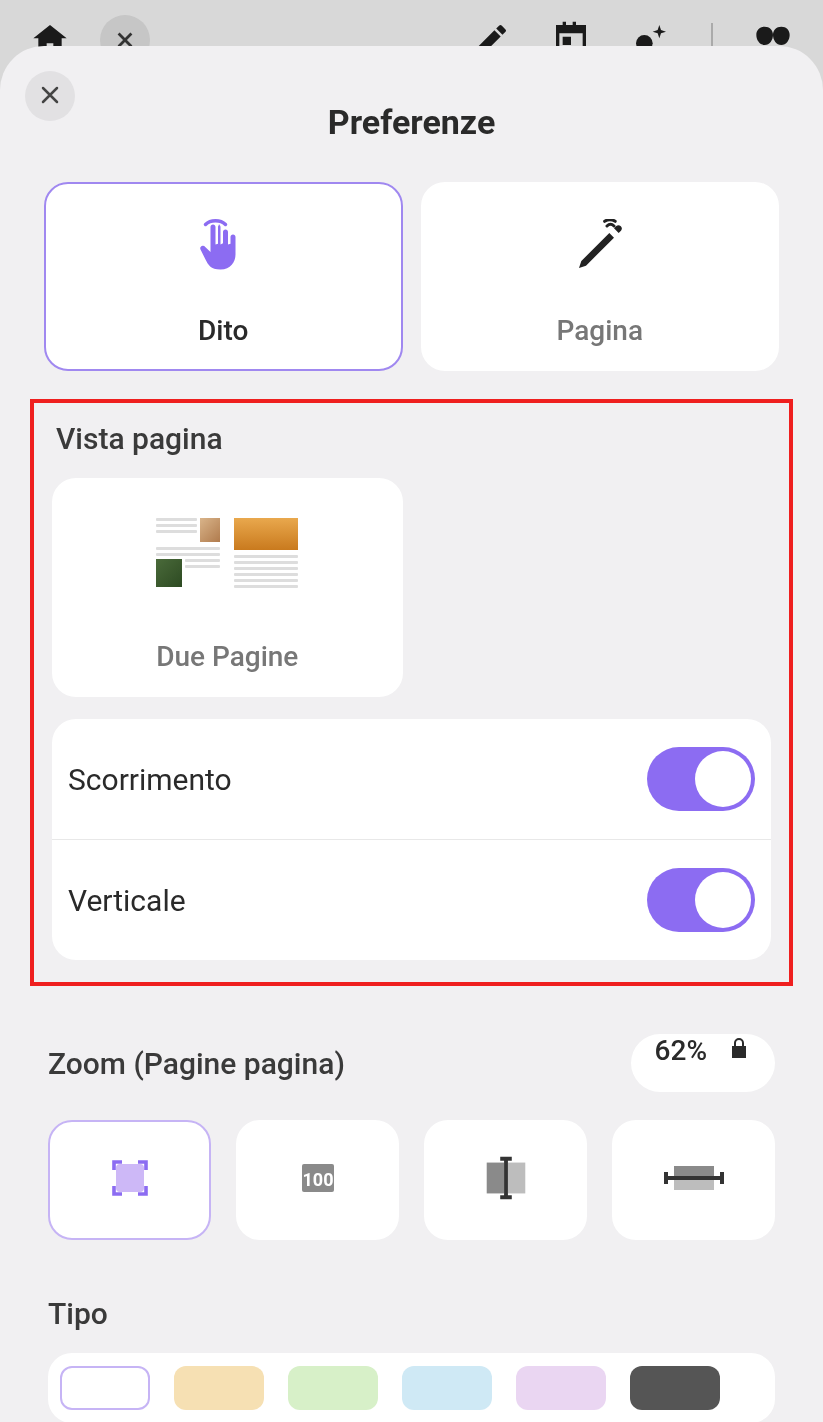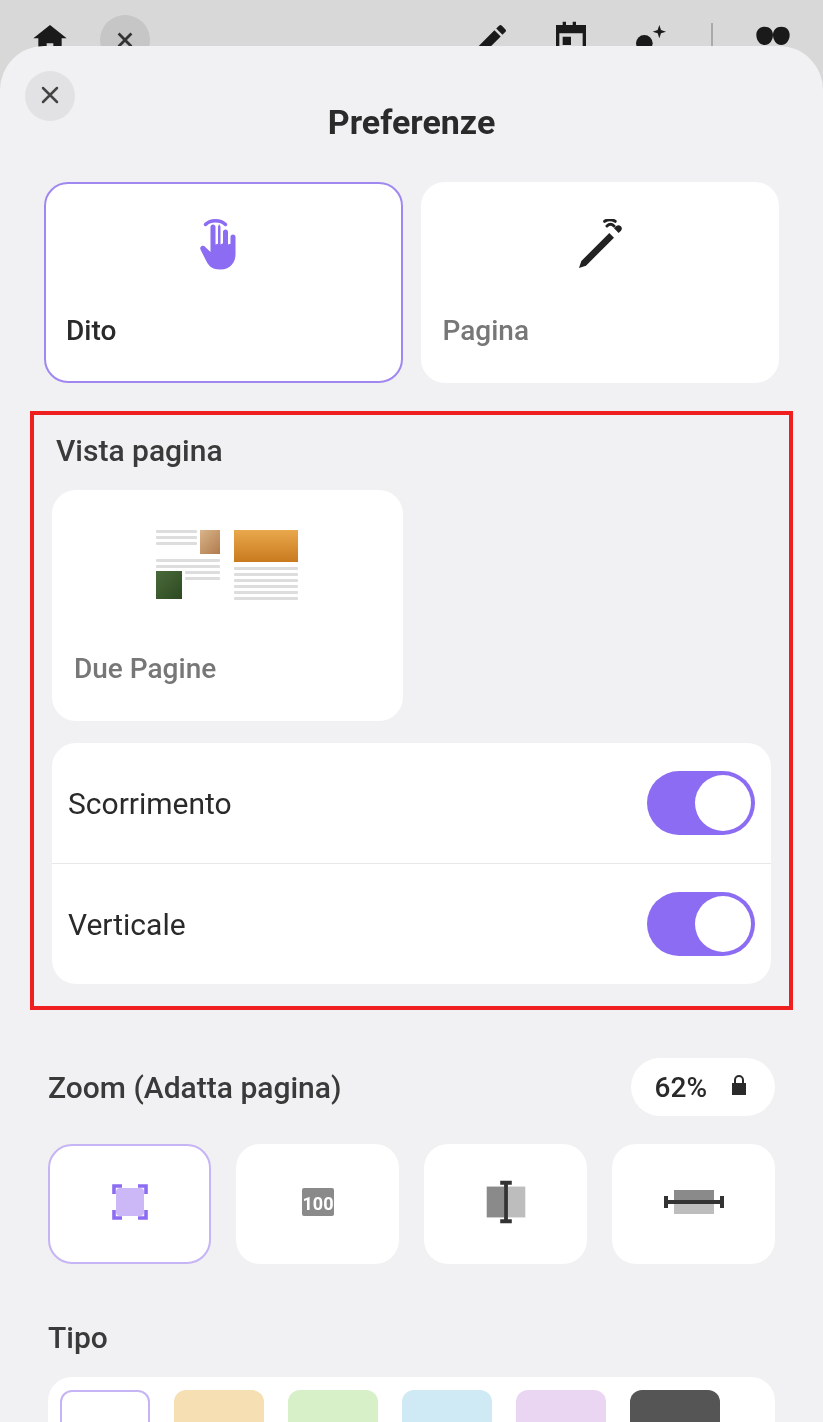--- a/index.html
+++ b/index.html
@@ -67,23 +67,24 @@
 
   .card-row {
     display: grid;
     grid-template-columns: 1fr 1fr;
     gap: 18px;
   }
   .card {
     background: #fff;
     border-radius: 24px;
     border: 2px solid transparent;
-    padding: 30px 20px 34px;
+    padding: 30px 20px 22px;
     display: flex;
     flex-direction: column;
+    align-items: center;
     gap: 30px;
     cursor: pointer;
   }
   .card.selected { border-color: #a088f0; }
   .card-icon-box {
     height: 70px;
     display: flex;
     align-items: center;
     justify-content: center;
   }
@@ -159,21 +160,21 @@
     display: flex;
     align-items: center;
     justify-content: space-between;
   }
   .zoom-pill {
     background: #fff;
     border-radius: 30px;
     height: 58px;
     padding: 0 24px;
     display: flex;
-    align-items: center;
+    align-items: flex-start;
     gap: 20px;
   }
   .zoom-value { font-size: 28px; font-weight: 500; color: #2a2a2a; }
 
   .zoom-grid {
     margin-top: 28px;
     display: grid;
     grid-template-columns: repeat(4, 1fr);
     gap: 25px;
   }
@@ -337,21 +338,21 @@
         <span class="list-row-label">Verticale</span>
         <div class="switch">
             <div class="knob"></div>
           </div>
       </div>
     </div>
   </div>
 
   <div class="zoom-section">
     <div class="zoom-header">
-      <div class="section-label" style="margin-bottom:0">Zoom (Adatta pagina)</div>
+      <div class="section-label" style="margin-bottom:0">Zoom (Pagine pagina)</div>
       <div class="zoom-pill">
         <span class="zoom-value">62%</span>
         <span>
           <svg width="24" height="28" viewBox="0 0 24 24" fill="#2a2a2a">
               <path d="M17 10V7a5 5 0 00-10 0v3H5v12h14V10h-2zm-8 0V7a3 3 0 016 0v3H9z"></path>
             </svg>
         </span>
       </div>
     </div>
     <div class="zoom-grid">

